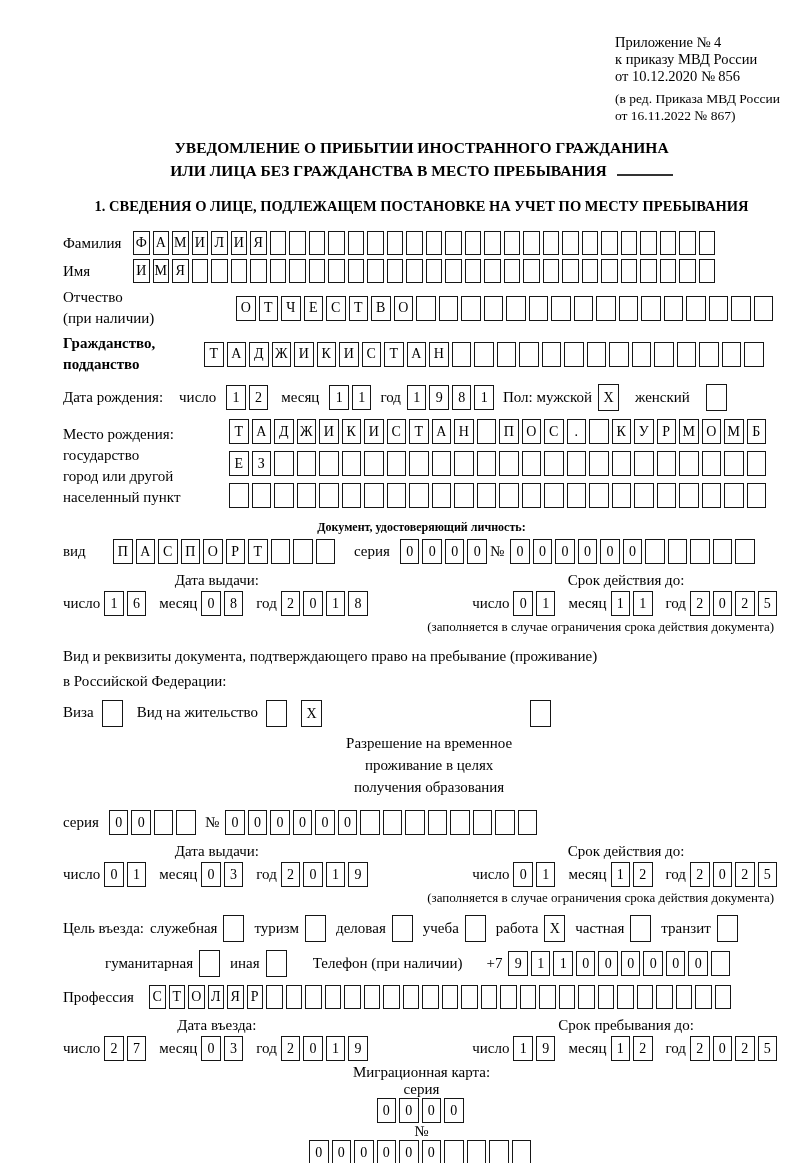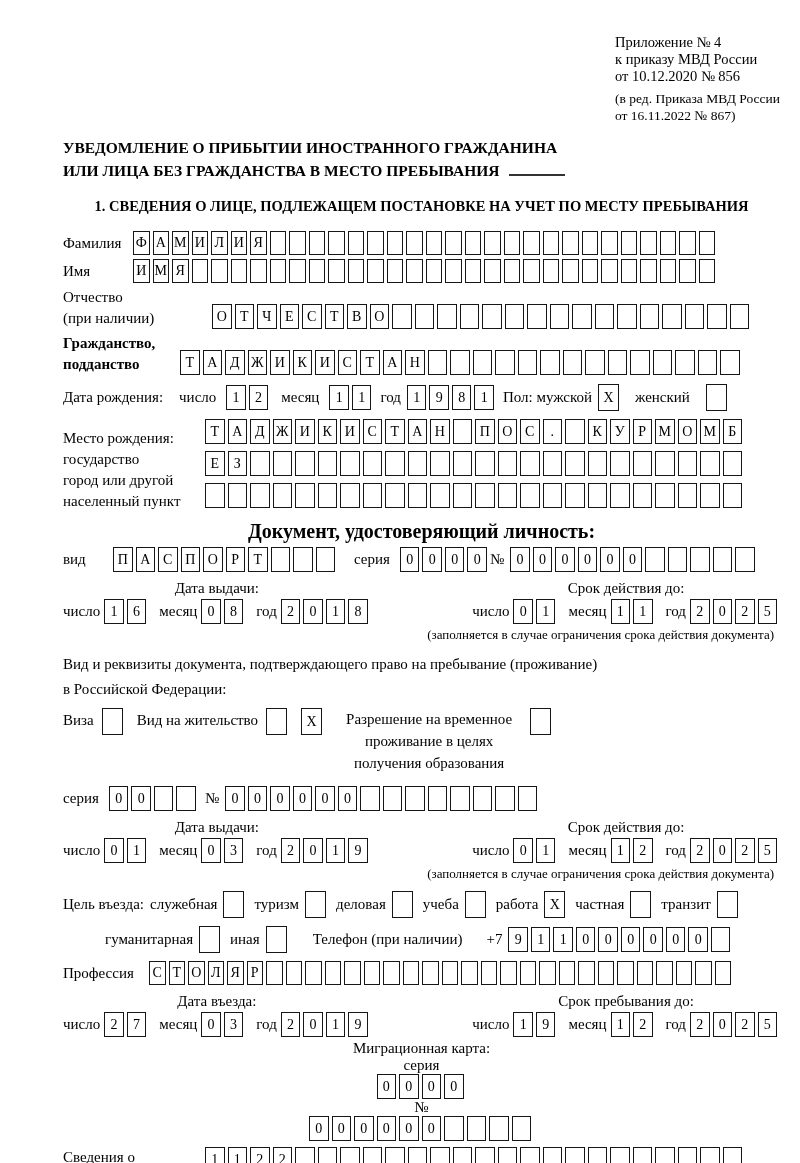--- a/index.html
+++ b/index.html
@@ -5,27 +5,27 @@
   html,body{margin:0;padding:0;background:#fff;}
   body{width:800px;height:1163px;overflow:hidden;color:#000;
        font-family:"Liberation Serif",serif;font-size:15px;}
   .page{box-sizing:border-box;width:800px;padding:34px 20px 0 63px;}
 
   
   .appendix{margin-left:552px;line-height:17px;font-size:14.5px;}
   .revision{margin-left:552px;margin-top:5px;line-height:17px;font-size:13.5px;}
   .forma{text-align:right;padding-right:14px;margin-top:16px;font-weight:bold;font-size:15.5px;letter-spacing:.5px;}
 
-  .title{margin-top:12px;text-align:left;font-weight:bold;font-size:15.5px;line-height:23px;}
+  .title{margin-top:12px;text-align:center;font-weight:bold;font-size:15.5px;line-height:23px;}
   .title-underline{display:inline-block;width:56px;border-bottom:2px solid #333;height:14px;margin-left:10px;}
   .sec-heading{margin-top:16px;font-weight:bold;font-size:14.5px;text-align:center;}
 
   
   .row{display:flex;align-items:center;margin-top:4px;}
-  .row.start{align-items:flex-end;}
+  .row.start{align-items:center;gap:24px;}
   .lbl{flex:0 0 auto;}
   .lbl-stack{line-height:21px;}
   .w70{width:70px;}  .w86{width:86px;} .w117{width:117px;font-weight:bold;} .w142{width:142px;} .w149{width:149px;} .w50{width:50px;}
 
   
   .cells{display:inline-flex;flex:0 0 auto;}
   .cell{display:inline-flex;align-items:center;justify-content:center;
         border:1.6px solid #161616;margin-right:3px;background:#fff;
         font-size:14px;line-height:1;}
   .s .cell{width:14.5px;height:22px;}
@@ -36,29 +36,29 @@
   .gap16{display:inline-block;width:16px;} .gap24{display:inline-block;width:24px;}
 
   
   .dates-row{display:flex;justify-content:space-between;margin-top:8px;}
   .date-heading{text-align:center;margin-bottom:2px;}
   .date-fields{display:flex;align-items:center;}
   .date-fields .dl{margin-right:4px;}
   .date-fields .dm{margin:0 4px 0 10px;}
   .fill-note{text-align:right;font-size:13px;margin-top:3px;padding-right:6px;}
 
-  .doc-heading{text-align:center;font-weight:bold;font-size:20px;margin-top:8px;margin-bottom:4px;}
+  .doc-heading{text-align:center;font-weight:bold;font-size:12px;margin-top:8px;margin-bottom:4px;}
   .intro{margin-top:9px;line-height:25px;}
 
   
   .opts{display:flex;align-items:flex-start;margin-top:6px;}
   .opt{display:flex;align-items:flex-start;margin-right:14px;}
   .opt .optlbl{margin-right:8px;line-height:25px;}
   .opt .optlbl.center{ text-align:center;line-height:22px;}
-  .wrap195{width:196px;} .wrap185{width:186px;}
+  .wrap195{width:196px;} .wrap185{width:186px;margin-top:32px;}
 
   .inline-opt{display:inline-flex;align-items:center;margin-right:10px;}
   .inline-opt .optlbl{margin-right:6px;}
   .reps{display:flex;align-items:flex-start;margin-top:6px;}
   .reps .cellcol{display:flex;flex-direction:column;}
   .reps .cellcol .cells{margin-bottom:8px;}
 </style>
 </head>
 <body>
 

